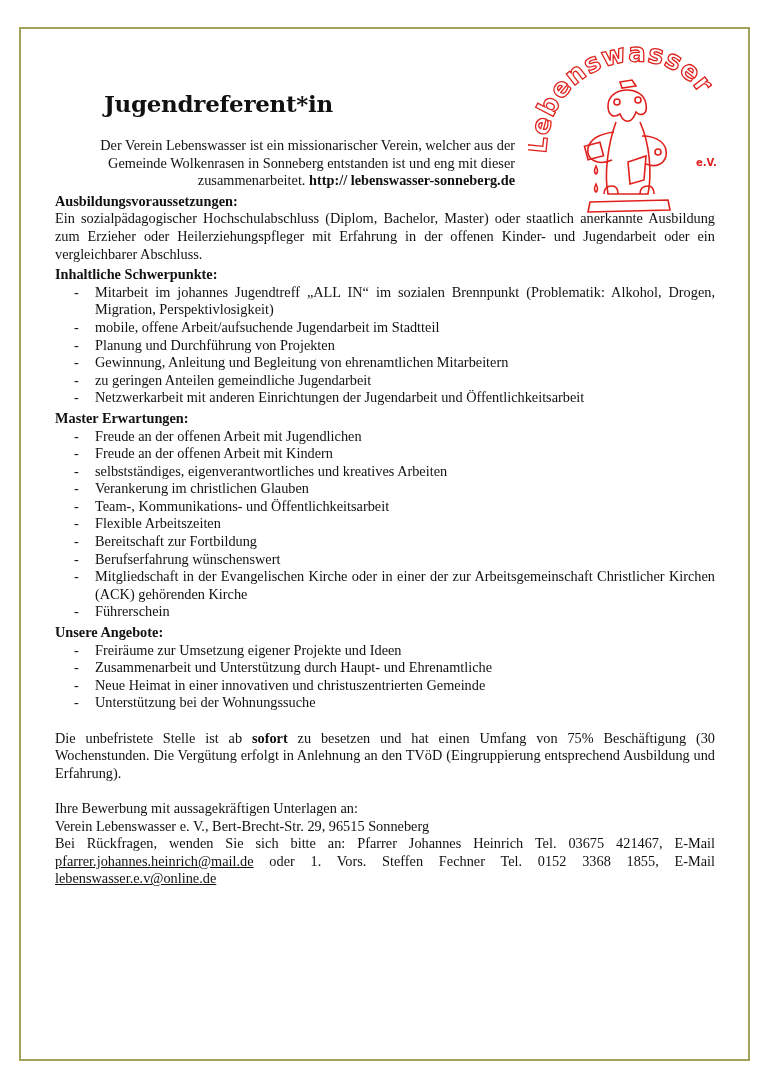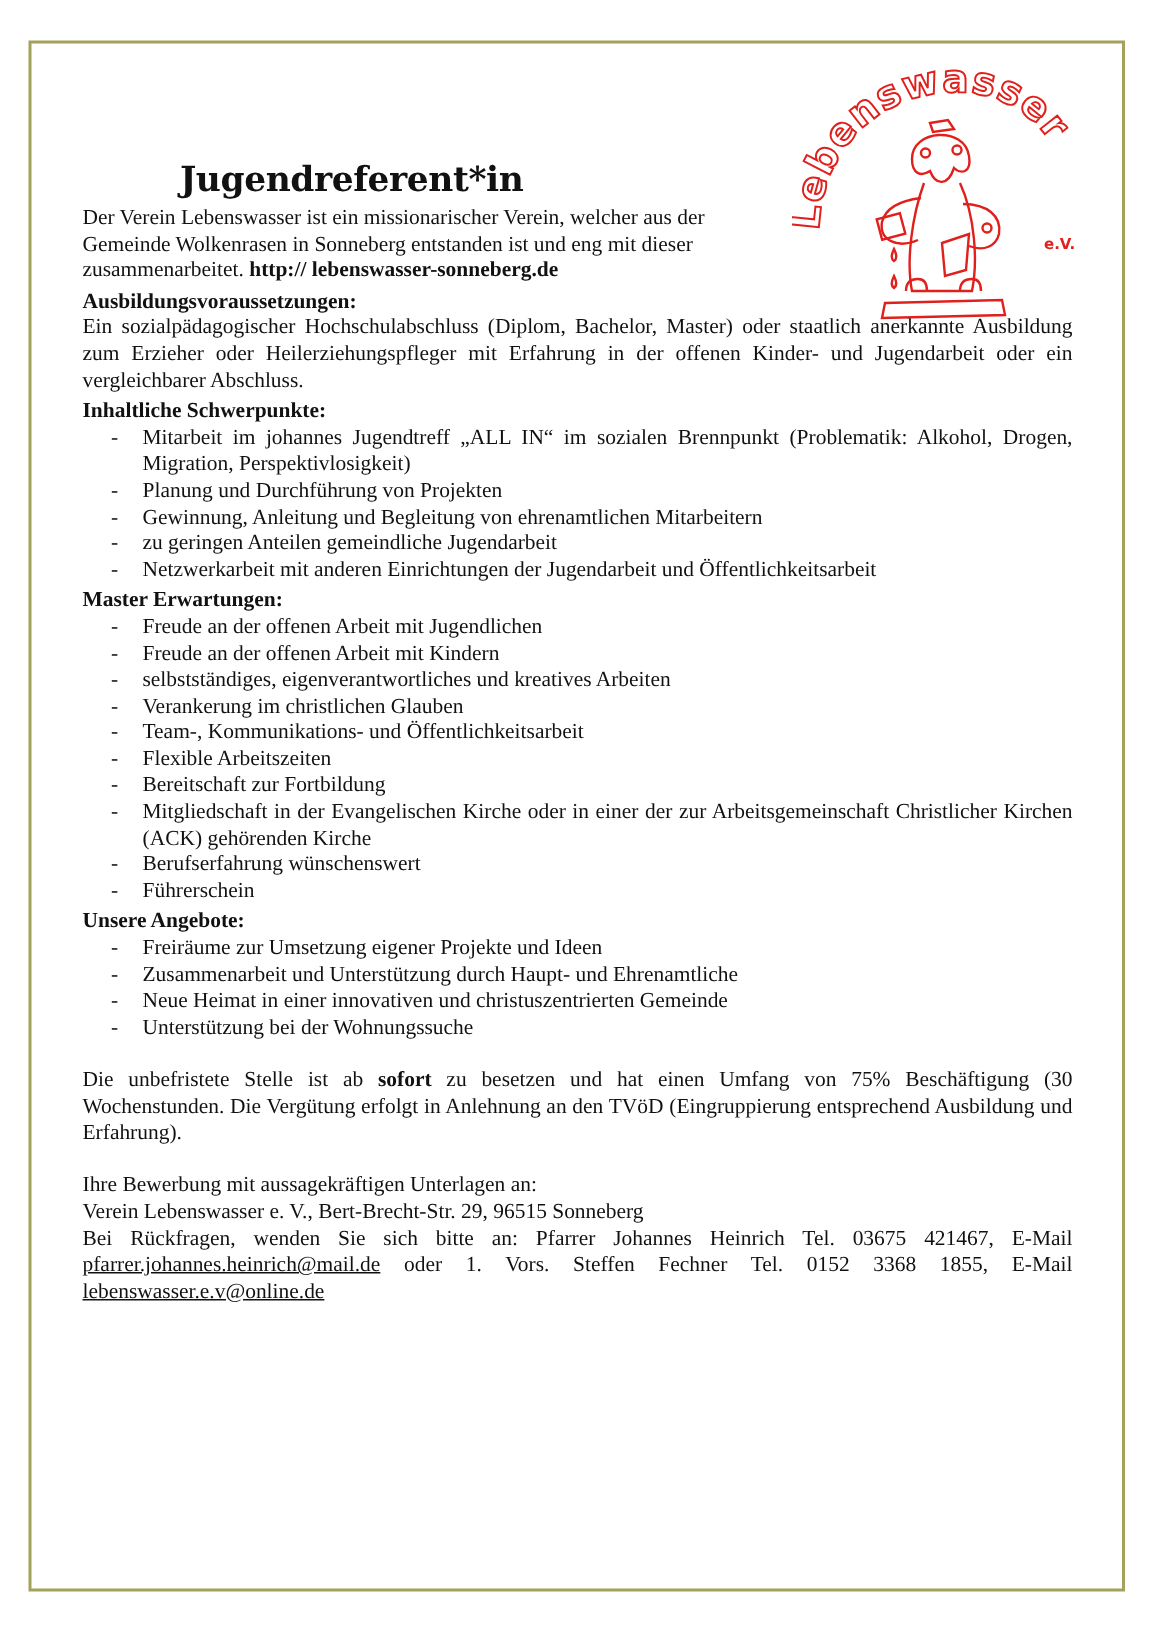--- a/index.html
+++ b/index.html
@@ -1,26 +1,26 @@
 <!DOCTYPE html>
 <html><head>
 <meta charset="utf-8">
 <style>
   html, body { margin: 0; padding: 0; background: #ffffff; }
   body { width: 768px; height: 1087px; position: relative; overflow: hidden;
          font-family: "DejaVu Serif", "Liberation Serif", serif; color: #111; }
   .frame { position: absolute; left: 19px; top: 27px; width: 727px; height: 1030px;
            border: 2px solid #a3a25c; box-sizing: content-box; }
-  .title { position: absolute; left: 104px; top: 90px; margin: 16px;
+  .title { position: absolute; left: 104px; top: 90px; margin: 0;
            font-family: "DejaVu Serif", serif; font-weight: bold; font-size: 23px;
            letter-spacing: -0.3px; }
   .logo { position: absolute; left: 528px; top: 44px; width: 200px; height: 178px; }
   .content { position: absolute; left: 55px; top: 137px; width: 660px;
              font-family: "Liberation Serif", serif; font-size: 14.3px; line-height: 17.6px; }
-  .intro { width: 460px; margin: 0; }
+  .intro { width: 460px; margin: 0; text-align: right; }
   p { margin: 0; }
   .justify { text-align: justify; }
   .sec-head { font-weight: bold; margin-top: 3px; }
   ul.dash { list-style: none; margin: 0; padding: 0; }
   ul.dash li { position: relative; padding-left: 40px; text-align: justify; }
   ul.dash li::before { content: "-"; position: absolute; left: 19px; top: 0; }
   .link { text-decoration: underline; }
   .bold { font-weight: bold; }
   .gap { height: 17.6px; }
 </style>
@@ -67,37 +67,38 @@
 
 <div class="content">
   <p class="intro"><span>Der Verein Lebenswasser ist ein missionarischer Verein, welcher aus der Gemeinde Wolkenrasen in Sonneberg entstanden ist und eng mit dieser zusammenarbeitet. </span><span class="bold">http:// lebenswasser-sonneberg.de</span></p>
 
   <p class="sec-head">Ausbildungsvoraussetzungen:</p>
   <p class="justify">Ein sozialpädagogischer Hochschulabschluss (Diplom, Bachelor, Master) oder staatlich anerkannte Ausbildung zum Erzieher oder Heilerziehungspfleger mit Erfahrung in der offenen Kinder- und Jugendarbeit oder ein vergleichbarer Abschluss.</p>
 
   <p class="sec-head">Inhaltliche Schwerpunkte:</p>
   <ul class="dash">
     <li>Mitarbeit im johannes Jugendtreff „ALL IN“ im sozialen Brennpunkt (Problematik: Alkohol, Drogen, Migration, Perspektivlosigkeit)</li>
+    <li>mobile, offene Arbeit/aufsuchende Jugendarbeit im Stadtteil</li>
     <li>Planung und Durchführung von Projekten</li>
     <li>Gewinnung, Anleitung und Begleitung von ehrenamtlichen Mitarbeitern</li>
     <li>zu geringen Anteilen gemeindliche Jugendarbeit</li>
     <li>Netzwerkarbeit mit anderen Einrichtungen der Jugendarbeit und Öffentlichkeitsarbeit</li>
   </ul>
 
   <p class="sec-head">Master Erwartungen:</p>
   <ul class="dash">
     <li>Freude an der offenen Arbeit mit Jugendlichen</li>
     <li>Freude an der offenen Arbeit mit Kindern</li>
     <li>selbstständiges, eigenverantwortliches und kreatives Arbeiten</li>
     <li>Verankerung im christlichen Glauben</li>
     <li>Team-, Kommunikations- und Öffentlichkeitsarbeit</li>
     <li>Flexible Arbeitszeiten</li>
     <li>Bereitschaft zur Fortbildung</li>
+    <li>Berufserfahrung wünschenswert</li>
     <li>Mitgliedschaft in der Evangelischen Kirche oder in einer der zur Arbeitsgemeinschaft Christlicher Kirchen (ACK) gehörenden Kirche</li>
-    <li>Berufserfahrung wünschenswert</li>
     <li>Führerschein</li>
   </ul>
 
   <p class="sec-head">Unsere Angebote:</p>
   <ul class="dash">
     <li>Freiräume zur Umsetzung eigener Projekte und Ideen</li>
     <li>Zusammenarbeit und Unterstützung durch Haupt- und Ehrenamtliche</li>
     <li>Neue Heimat in einer innovativen und christuszentrierten Gemeinde</li>
     <li>Unterstützung bei der Wohnungssuche</li>
   </ul>

